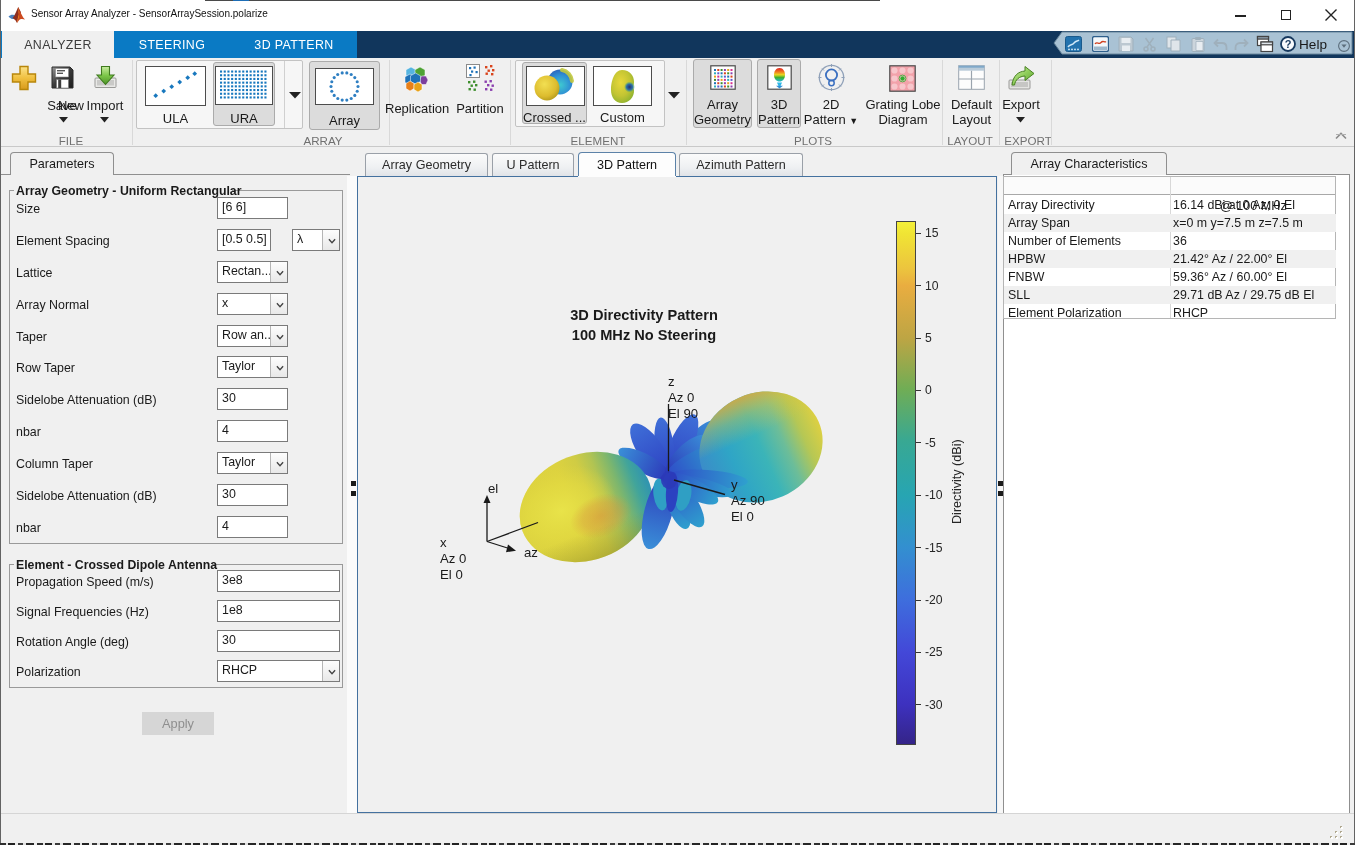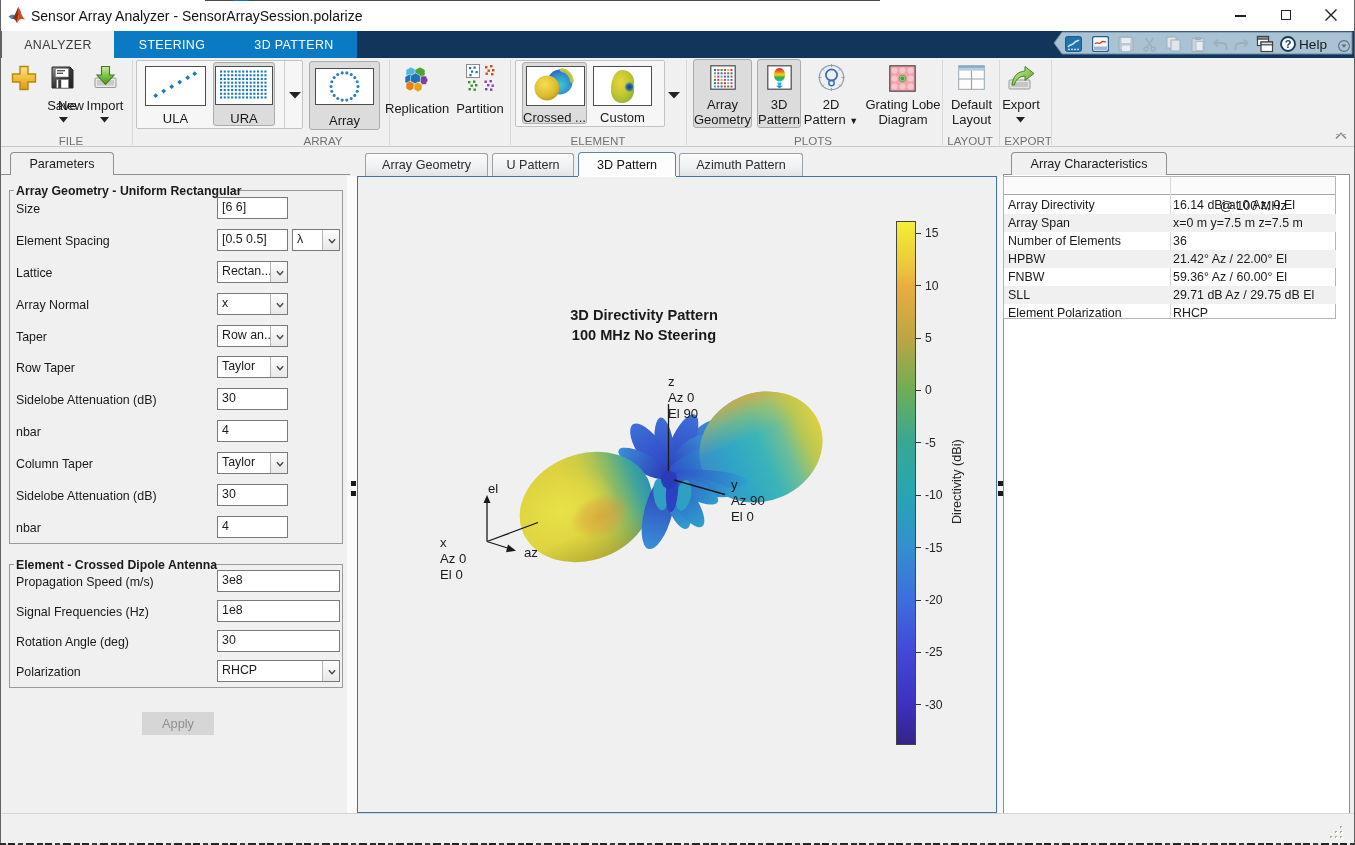--- a/index.html
+++ b/index.html
@@ -36,21 +36,21 @@
 <div class="abs" style="left:0;top:0;width:1px;height:845px;background:#636363"></div>
 <div class="abs" style="left:1354px;top:0;width:1px;height:845px;background:#636363"></div>
 
 <div class="abs" style="left:1px;top:1px;width:1353px;height:30px;background:#fff"></div>
 <svg class="abs" style="left:8px;top:6px" width="18" height="18" viewBox="0 0 18 18">
  <path d="M0.5 10.5 C2.5 8.8 4.5 8.4 6.2 9.2 L9 6 L7.8 12.4 C5 14 2.2 12.6 0.5 10.5 Z" fill="#4a80bd"></path>
  <path d="M10.2 1 L6.5 9.5 L4.6 11.8 L7.6 14.6 L9 17 L11 10.4 L13 6.2 Z" fill="#8f2e1f"></path>
  <path d="M10.2 1 L12 5.4 L15.2 11.6 L17 13.6 C14 12.7 12.2 13 10.8 14.6 L9 17 L10.6 9.6 Z" fill="#cc4a20"></path>
  <path d="M10.2 1 L11.2 6.6 L9.6 12.9 L9 17 L11 10.4 Z" fill="#ef8a20"></path>
 </svg>
-<div class="abs" style="left:31px;top:8px;font-size:14px;color:#111">Sensor Array Analyzer - SensorArraySession.polarize</div>
+<div class="abs" style="left:31px;top:8px;font-size:10px;color:#111">Sensor Array Analyzer - SensorArraySession.polarize</div>
 
 <div class="abs" style="left:1235px;top:15px;width:11px;height:1.6px;background:#222"></div>
 <div class="abs" style="left:1281px;top:10px;width:10px;height:10px;border:1.5px solid #222"></div>
 <svg class="abs" style="left:1325px;top:9px" width="12" height="12" viewBox="0 0 12 12">
 <path d="M0.5 0.5 L11.5 11.5 M11.5 0.5 L0.5 11.5" stroke="#222" stroke-width="1.4"></path>
     </svg>
 
 <div class="abs" style="left:1px;top:31px;width:356px;height:27px;background:#0a7ac4"></div>
 <div class="abs" style="left:357px;top:31px;width:997px;height:27px;background:#11365c"></div>
 <div class="abs" style="left:2px;top:31px;width:112px;height:27px;background:#f0f0f0;padding-top:7px;font-size:12.4px;color:#3c3c3c;text-align:center;letter-spacing:.4px;">ANALYZER</div>
@@ -547,21 +547,21 @@
 <div class="abs" style="left:1px;top:174px;width:9px;height:1px;background:#8f8f8f"></div>
 <div class="abs" style="left:114px;top:174px;width:236px;height:1px;background:#8f8f8f"></div>
 
 <div class="abs" style="left:9px;top:190px;width:334px;height:354px;border:1px solid #9a9a9a;border-top:none;"></div>
 <div class="abs" style="left:9px;top:190px;width:5px;height:1px;background:#9a9a9a"></div>
 <div class="abs" style="left:232px;top:190px;width:111px;height:1px;background:#9a9a9a"></div>
 <div class="lbl" style="left:16px;top:184px;font-weight:bold;font-size:12.3px;">Array Geometry - Uniform Rectangular</div>
 <div class="lbl" style="left:16px;top:202px;">Size</div>
 <div class="inp" style="left:217px;top:197px;width:71px;height:22px;">[6 6]</div>
 <div class="lbl" style="left:16px;top:234px;">Element Spacing</div>
-<div class="inp" style="left:217px;top:229px;width:71px;height:22px;">[0.5 0.5]</div>
+<div class="inp" style="left:217px;top:229px;width:54px;height:22px;">[0.5 0.5]</div>
 <div class="dd" style="left:292px;top:229px;width:48px;height:22px;">
       <span class="tx">λ</span>
       <span class="btn"></span>
 <svg class="ch" width="9" height="7" viewBox="0 0 9 7">
         <path d="M1 1.5 L4.5 5.5 L8 1.5" stroke="#444" stroke-width="1.5" fill="none"></path>
       </svg>
     </div>
 <div class="lbl" style="left:16px;top:266px;">Lattice</div>
 <div class="dd" style="left:217px;top:261px;width:71px;height:22px;">
       <span class="tx">Rectan...</span>

